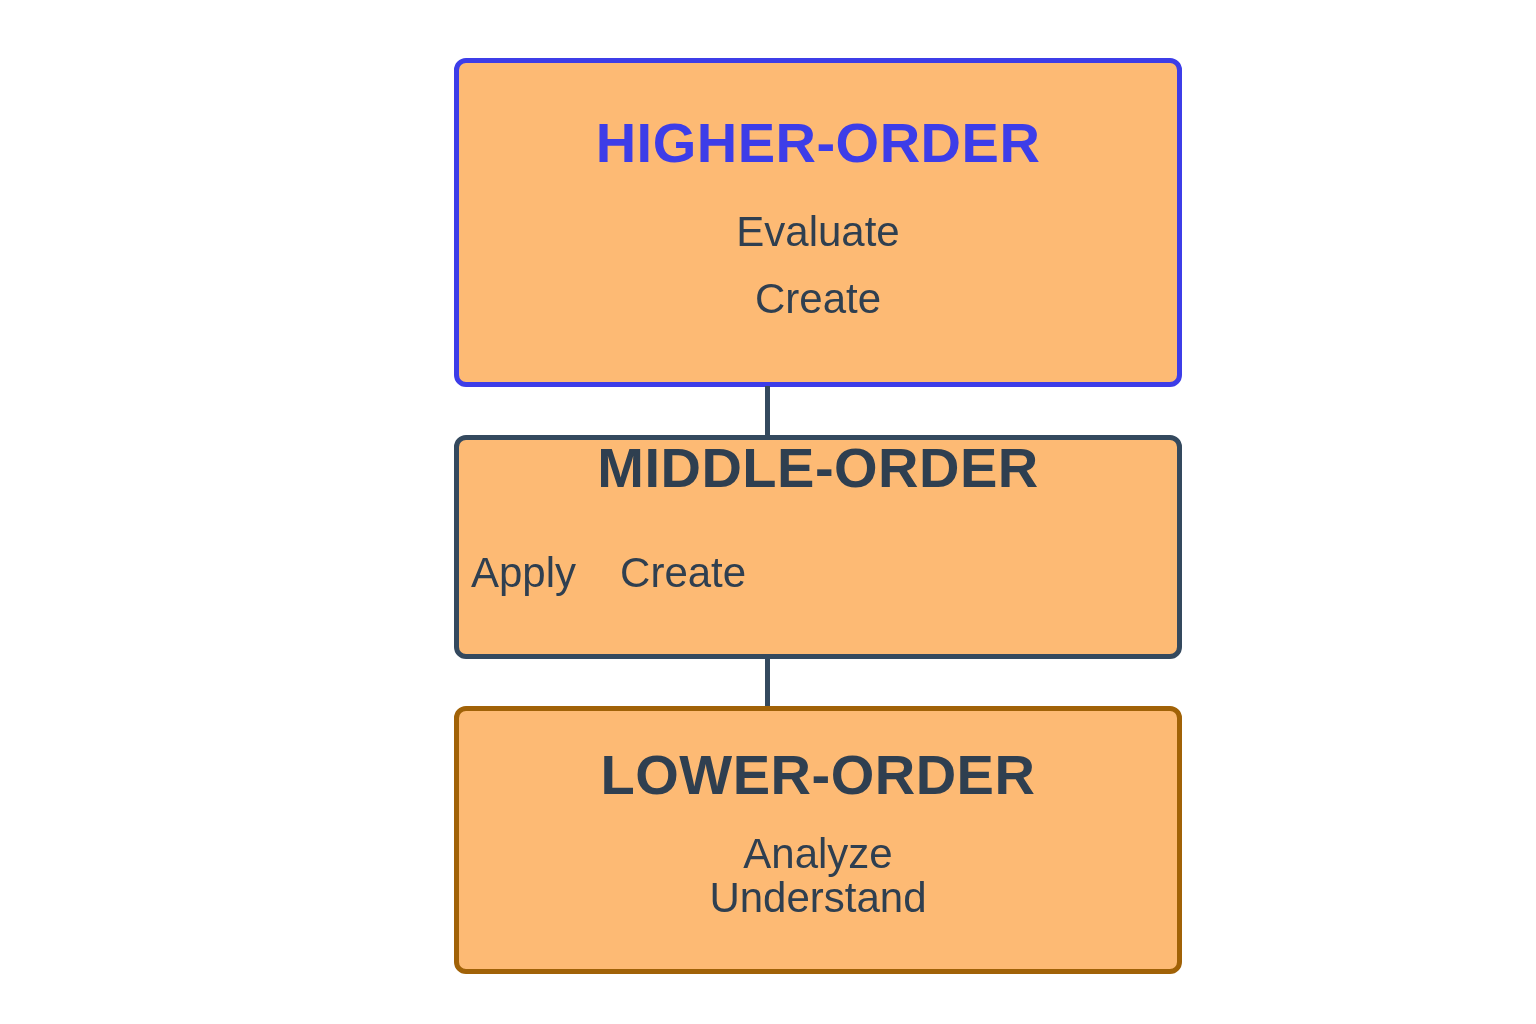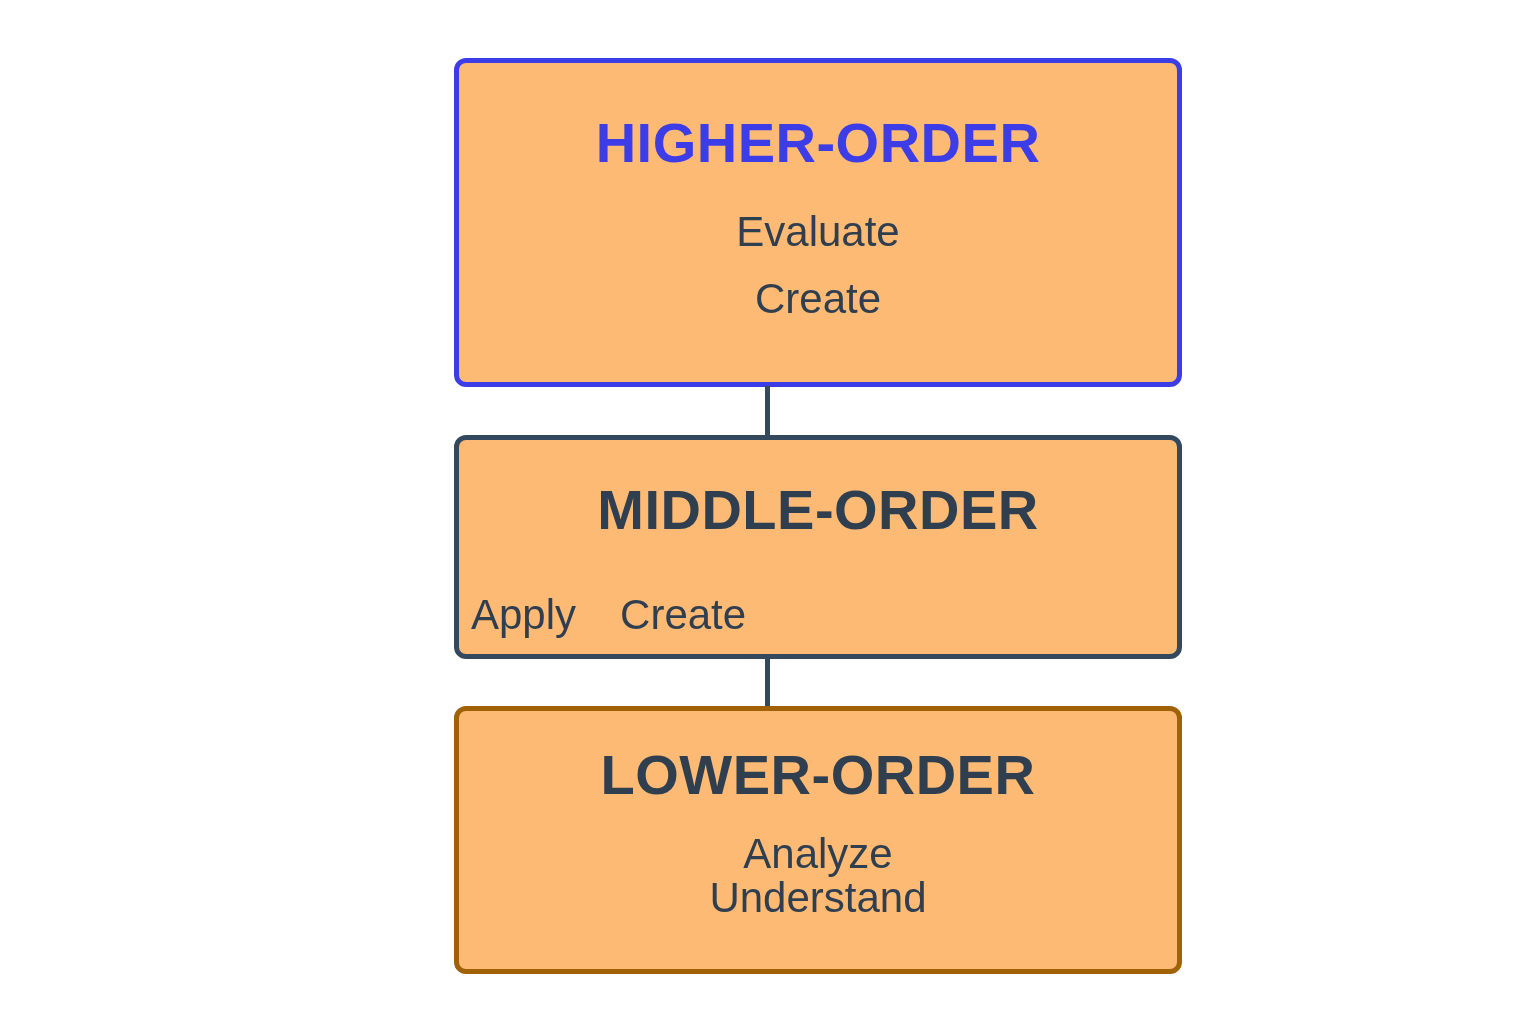--- a/index.html
+++ b/index.html
@@ -5,21 +5,21 @@
   html, body { margin: 0; padding: 0; background: #ffffff; }
   body { width: 1536px; height: 1024px; position: relative; overflow: hidden;
          font-family: "Liberation Sans", "DejaVu Sans", sans-serif; }
   .box { position: absolute; left: 454px; width: 728px; box-sizing: border-box;
          border-radius: 12px; background: #fdba74; text-align: center; }
   .box.higher { top: 58px; height: 329px; border: 5px solid #3d3de8; }
   .box.middle { top: 435px; height: 224px; border: 5px solid #34495e; }
   .box.lower  { top: 706px; height: 268px; border: 5px solid #a16207; }
   .title { font-weight: bold; font-size: 56px; letter-spacing: 0.5px; line-height: 1; }
   .higher .title { color: #3d3de8; margin-top: 52px; }
-  .middle .title { color: #2f3f50; margin-top: 42px; }
+  .middle .title { color: #2f3f50; }
   .lower .title  { color: #2f3f50; margin-top: 36px; }
   .item { color: #2f3f50; font-size: 42px; line-height: 1; }
   .higher .items .item:first-child { margin-top: 40px; }
   .higher .items .item + .item { margin-top: 25px; }
   .middle .items { display: flex; justify-content: flex-start; gap: 44px; margin-top: 56px; margin-left: 12px; }
   .lower .items .item:first-child { margin-top: 30px; }
   .lower .items .item + .item { margin-top: 2px; }
   .connector { position: absolute; left: 765px; width: 5px; background: #34495e; }
   .c1 { top: 386px; height: 51px; }
   .c2 { top: 658px; height: 50px; }

